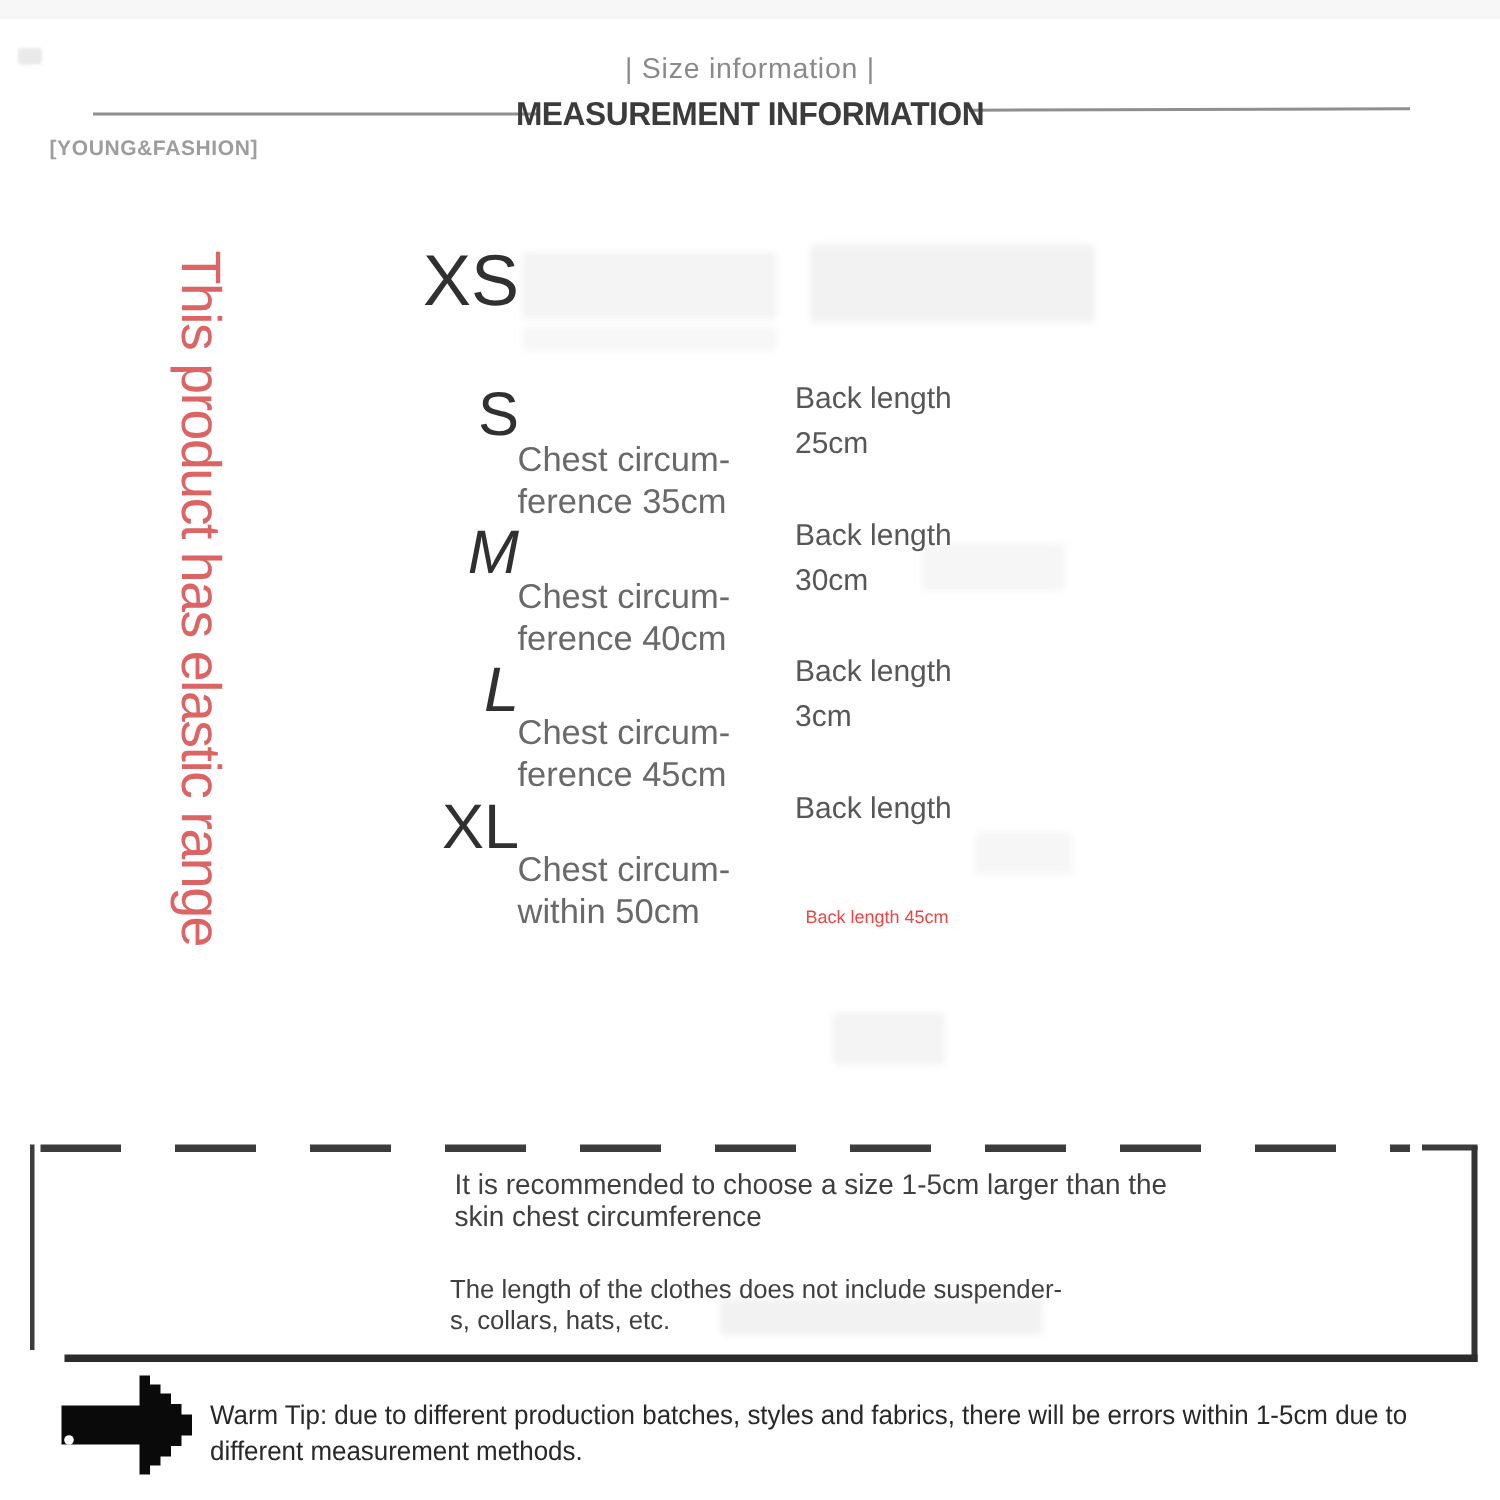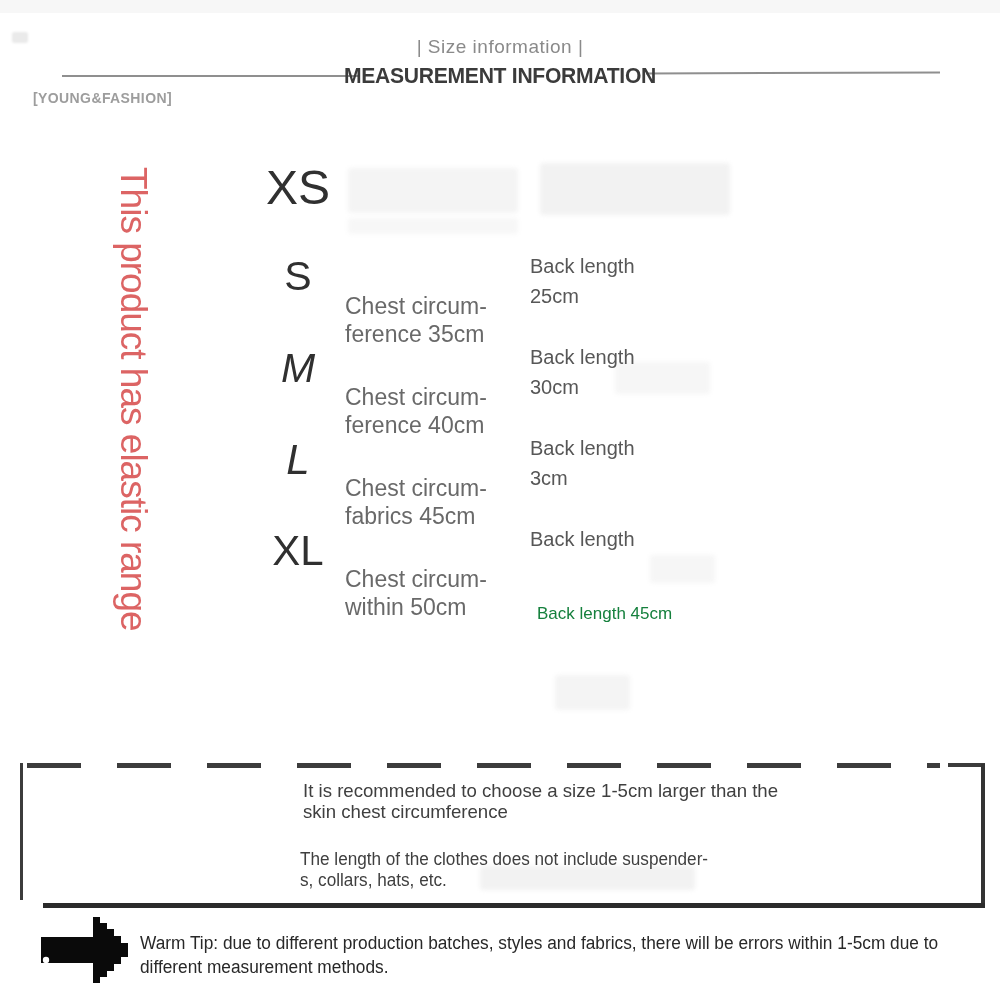--- a/index.html
+++ b/index.html
@@ -21,35 +21,35 @@
   .sub-title { left:0; top:90px; width:1000px; font-size:14px; font-weight:bold; color:#9d9d9d; letter-spacing:0.4px;margin-left:33px; }
 
   
   .elastic-note {
     left:112px; top:167px; height:470px;
     writing-mode:vertical-rl; white-space:nowrap;
     font-size:37px; letter-spacing:-1px; color:#dc6464;
   }
 
   
-  .size-label { width:96px; text-align:center; color:#303030; font-weight:400; }
+  .size-label { width:96px; text-align:right; color:#303030; font-weight:400; }
   .lbl-xs { left:250px; top:160px; font-size:48px; }
   .lbl-s  { left:250px; top:253px; font-size:41px; }
   .lbl-m  { left:250px; top:345px; font-size:41px; font-style:italic; }
   .lbl-l  { left:250px; top:436px; font-size:42px; font-style:italic; }
   .lbl-xl { left:250px; top:527px; font-size:42px; }
   .chest-block { left:345px; width:200px; font-size:23px; line-height:27.5px; color:#696969;margin-top:36px; }
   .back-block  { left:530px; width:210px; font-size:20px; line-height:30px; color:#575757; }
   .cb-s  { top:257px; } .bb-s  { top:251px; }
   .cb-m  { top:348px; } .bb-m  { top:342px; }
   .cb-l  { top:439px; } .bb-l  { top:433px; }
   .cb-xl { top:530px; } .bb-xl { top:524px; }
 
   .xxl-chest { left:281px; top:607px; font-size:17px; color:#5b5b5b; }
-  .xxl-back  { left:537px; top:604px; font-size:17px; color:#15803d; }
+  .xxl-back  { left:537px; top:604px; font-size:12px; color:#ef4444; }
 
   
   .ghost { background:#f4f4f4; filter:blur(2px); border-radius:3px; }
   .g1 { left:348px; top:168px; width:170px; height:45px; }
   .g2 { left:540px; top:163px; width:190px; height:52px; background:#f2f2f2; }
   .g3 { left:348px; top:218px; width:170px; height:16px; background:#f7f7f7; }
   .g4 { left:615px; top:362px; width:95px; height:32px; background:#f6f6f6; }
   .g5 { left:650px; top:555px; width:65px; height:28px; background:#f6f6f6; }
   .g6 { left:555px; top:675px; width:75px; height:35px; background:#f4f4f4; }
   .g7 { left:480px; top:866px; width:215px; height:24px; background:#f2f2f2; }
@@ -113,21 +113,21 @@
     <div>ference 40cm</div>
   </div>
   <div class="abs back-block bb-m">
     <div>Back length</div>
     <div>30cm</div>
   </div>
 
   <div class="abs size-label lbl-l">L</div>
   <div class="abs chest-block cb-l">
     <div>Chest circum-</div>
-    <div>fabrics 45cm</div>
+    <div>ference 45cm</div>
   </div>
   <div class="abs back-block bb-l">
     <div>Back length</div>
     <div>3cm</div>
   </div>
 
   <div class="abs size-label lbl-xl">XL</div>
   <div class="abs chest-block cb-xl">
     <div>Chest circum-</div>
     <div>within 50cm</div>

